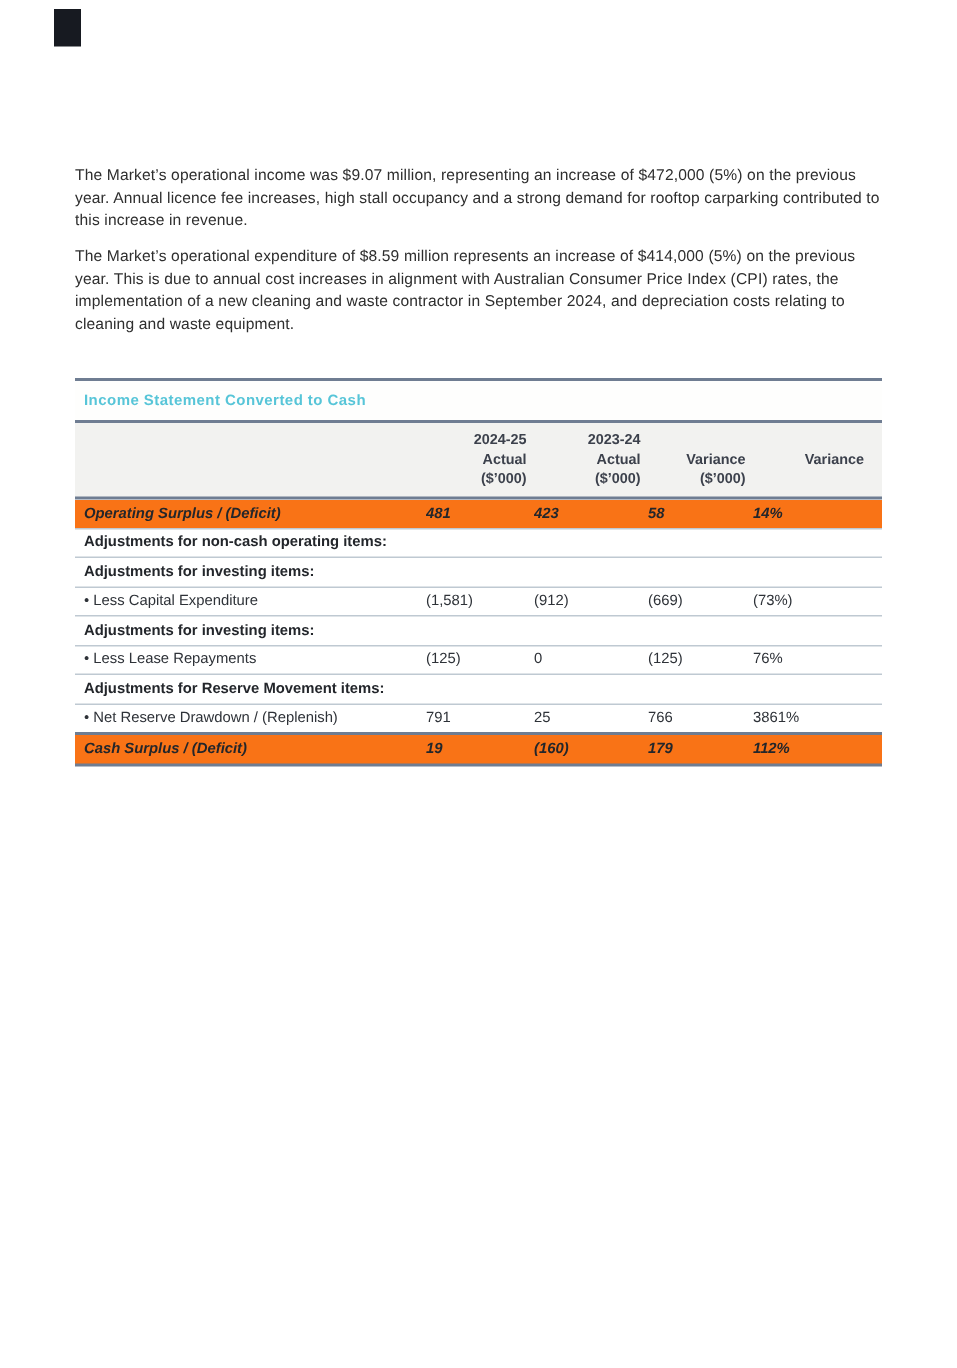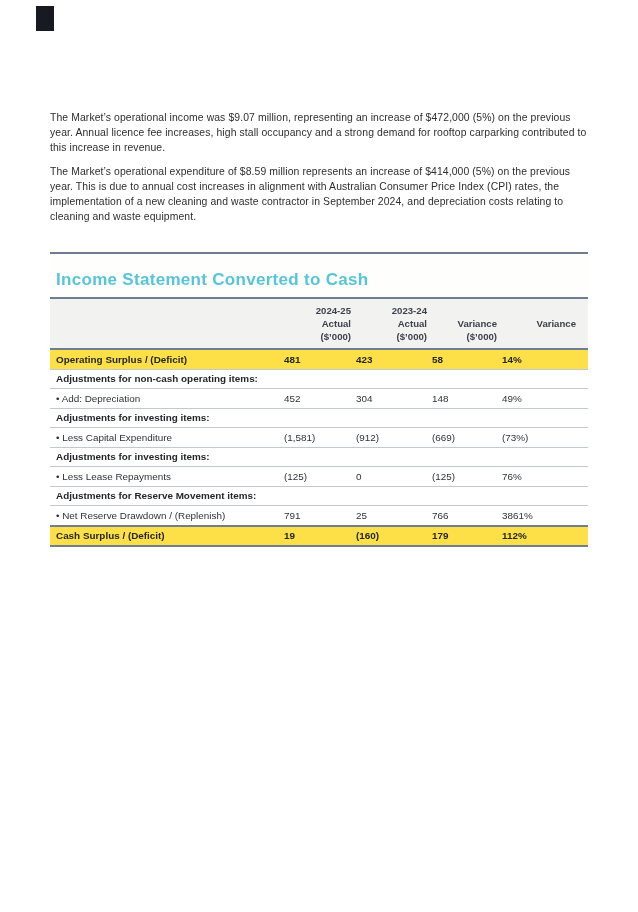--- a/index.html
+++ b/index.html
@@ -28,22 +28,22 @@
   p.body-text{
     margin:0 0 9px 0;
     font-size:10.4px;line-height:15px;
     letter-spacing:0.1px;color:#2e2e2e;
   }
   .stmt{
     margin-top:28px;
     border-top:2px solid var(--border-dark);
   }
   .stmt-title{
-    padding:16px 6px 7px 6px;
-    font-size:17px;font-weight:bold;letter-spacing:0.3px;
+    padding:8px 6px 7px 6px;
+    font-size:10px;font-weight:bold;letter-spacing:0.3px;
     color:var(--accent);
     border-bottom:2px solid var(--border-dark);
     background:#fefefd;
   }
   table.stmt-table{
     width:100%;border-collapse:collapse;table-layout:fixed;
   }
   table.stmt-table col.c-label{width:auto;}
   table.stmt-table col.c1{width:72px;}
   table.stmt-table col.c2{width:76px;}
@@ -64,21 +64,21 @@
     font-size:9.9px;line-height:10px;
     padding:4.5px 5px 4px 0;
     color:#2e3238;
     text-align:left;
     overflow:hidden;white-space:nowrap;
   }
   tbody td.label{text-align:left;padding-left:6px;}
   tbody td.num:last-child{padding-right:12px;}
   tr.row-section td{font-weight:bold;color:#23262b;}
   tr.row-total td,tr.row-grand td{
-    font-weight:bold;color:#23262b;background:#fde047;
+    font-weight:bold;color:#23262b;background:#f97316;font-style:italic;
   }
   tr.row-grand td{
     border-top:2px solid var(--border-dark);
     border-bottom:2px solid var(--border-dark);
   }
   .footer{
     position:absolute;top:881px;right:28px;
     display:flex;align-items:flex-end;gap:13px;
   }
   .footer .report-label{
@@ -127,27 +127,20 @@
             <tr class="row-total">
               <td class="label">Operating Surplus / (Deficit)</td>
               <td class="num">481</td>
               <td class="num">423</td>
               <td class="num">58</td>
               <td class="num">14%</td>
             </tr>
             <tr class="row-section">
               <td class="label" colspan="5">Adjustments for non-cash operating items:</td>
             </tr>
-            <tr class="row-item">
-              <td class="label">• Add: Depreciation</td>
-              <td class="num">452</td>
-              <td class="num">304</td>
-              <td class="num">148</td>
-              <td class="num">49%</td>
-            </tr>
             <tr class="row-section">
               <td class="label" colspan="5">Adjustments for investing items:</td>
             </tr>
             <tr class="row-item">
               <td class="label">• Less Capital Expenditure</td>
               <td class="num">(1,581)</td>
               <td class="num">(912)</td>
               <td class="num">(669)</td>
               <td class="num">(73%)</td>
             </tr>

